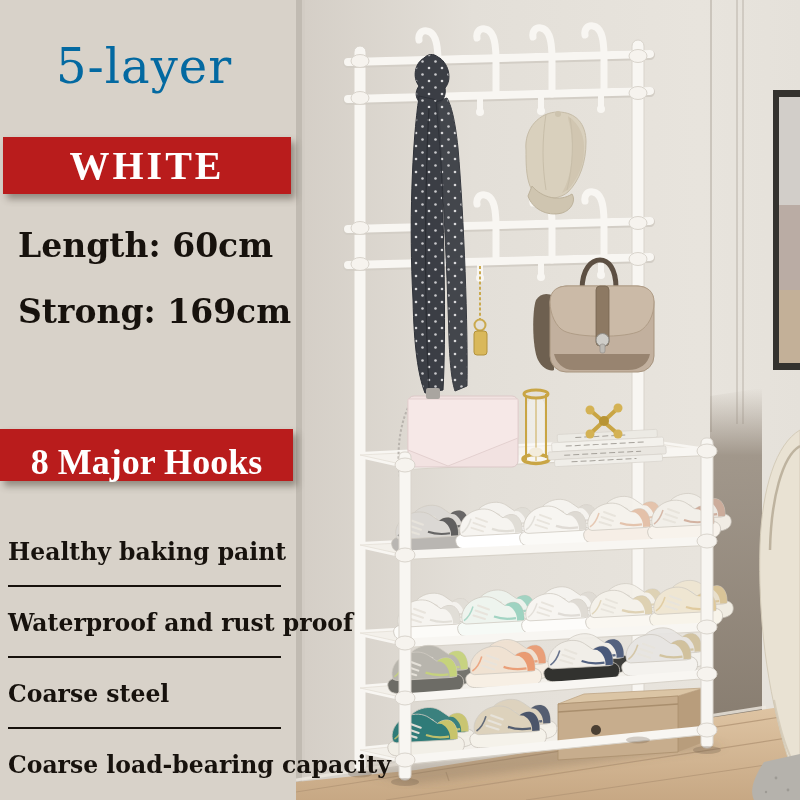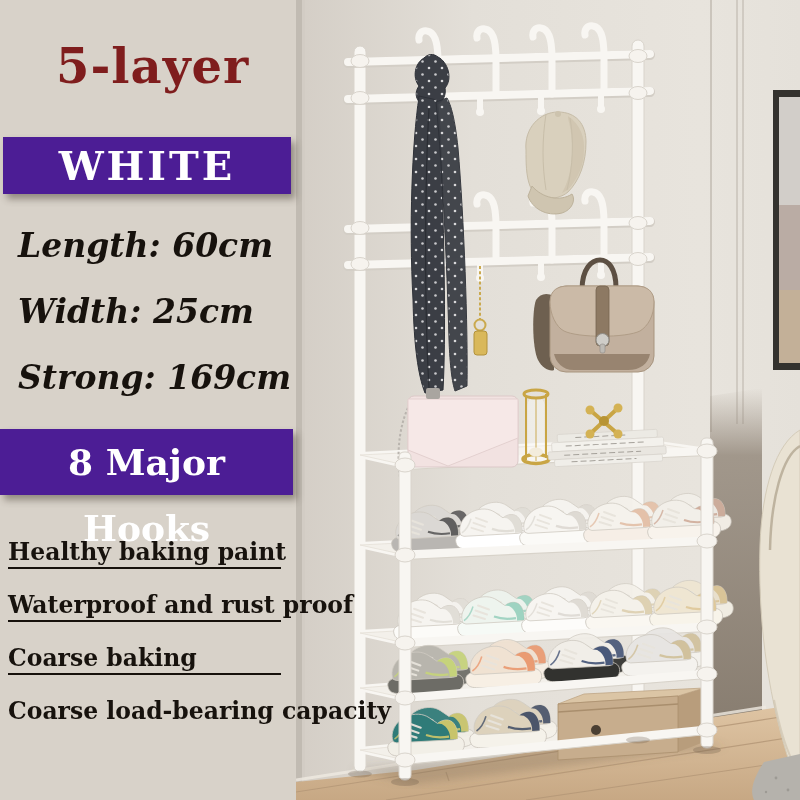--- a/index.html
+++ b/index.html
@@ -2,52 +2,51 @@
 <html><head>
 <meta charset="utf-8">
 <style>
   html,body{margin:0;padding:0;}
   body{width:800px;height:800px;overflow:hidden;position:relative;
        font-family:"DejaVu Serif","Liberation Serif",serif;background:#d8d2c9;}
   .stage{position:absolute;inset:0;width:800px;height:800px;}
 
   
   .panel{position:absolute;left:0;top:0;width:296px;height:800px;background:#d8d2c9;z-index:2;}
-  .title{position:absolute;top:38px;left:56px;font-size:48px;font-weight:bold;color:#7f1d1d;letter-spacing:1px;}
-  .badge{position:absolute;background:#4c1d95;color:#fff;font-weight:bold;text-align:center;
-         box-shadow:4px 5px 7px rgba(60,52,40,.45);}
+  .title{position:absolute;top:38px;left:56px;font-size:48px;font-weight:normal;color:#0369a1;letter-spacing:1px;}
+  .badge{position:absolute;background:#b91c1c;color:#fff;font-weight:bold;text-align:center;
+         box-shadow:4px 5px 7px rgba(60,52,40,.45);font-family:Liberation Serif, serif;}
   .badge-white{top:137px;left:3px;width:288px;height:57px;font-size:40px;line-height:57px;letter-spacing:3px;}
-  .badge-hooks{top:429px;left:0px;width:293px;height:66px;font-size:36px;line-height:66px;}
-  .dims{position:absolute;top:213px;left:18px;color:#17120d;font-weight:bold;font-style:italic;}
+  .badge-hooks{top:429px;left:0px;width:293px;height:52px;font-size:36px;line-height:66px;}
+  .dims{position:absolute;top:213px;left:18px;color:#17120d;font-weight:bold;}
   .dim{height:66px;line-height:66px;font-size:33px;white-space:nowrap;}
   .features{position:absolute;top:516px;left:8px;width:273px;margin:0;padding:0;list-style:none;color:#17120d;}
-  .features li{font-size:23.5px;font-weight:bold;padding:22px 0 1px 0;border-bottom:2.5px solid #16110b;white-space:nowrap;}
+  .features li{font-size:23.5px;font-weight:bold;padding:22px 0 19px 0;border-bottom:2.5px solid #16110b;white-space:nowrap;}
   .features li:last-child{border-bottom:none;}
 
   
   .photo{position:absolute;left:296px;top:0;width:504px;height:800px;}
 </style>
 </head>
 <body>
 
 <div class="stage">
 
   <div class="panel">
     <div class="title">5-layer</div>
     <div class="badge badge-white">WHITE</div>
     <div class="dims">
       <div class="dim">Length: 60cm</div>
-      <div class="dim">Width: 25cm</div>
       <div class="dim">Strong: 169cm</div>
     </div>
     <div class="badge badge-hooks">8 Major Hooks</div>
     <ul class="features">
       <li>Healthy baking paint</li>
       <li>Waterproof and rust proof</li>
-      <li>Coarse baking</li>
+      <li>Coarse steel</li>
       <li>Coarse load-bearing capacity</li>
     </ul>
   </div>
 
   <svg class="photo" viewBox="0 0 504 800" xmlns="http://www.w3.org/2000/svg">
     <defs>
       <linearGradient id="wallg" x1="0" y1="0" x2="1" y2="0">
         <stop offset="0" stop-color="#d4cec6"></stop>
           <stop offset="0.35" stop-color="#e3dfd8"></stop>
         <stop offset="0.8" stop-color="#e8e4dd"></stop>

